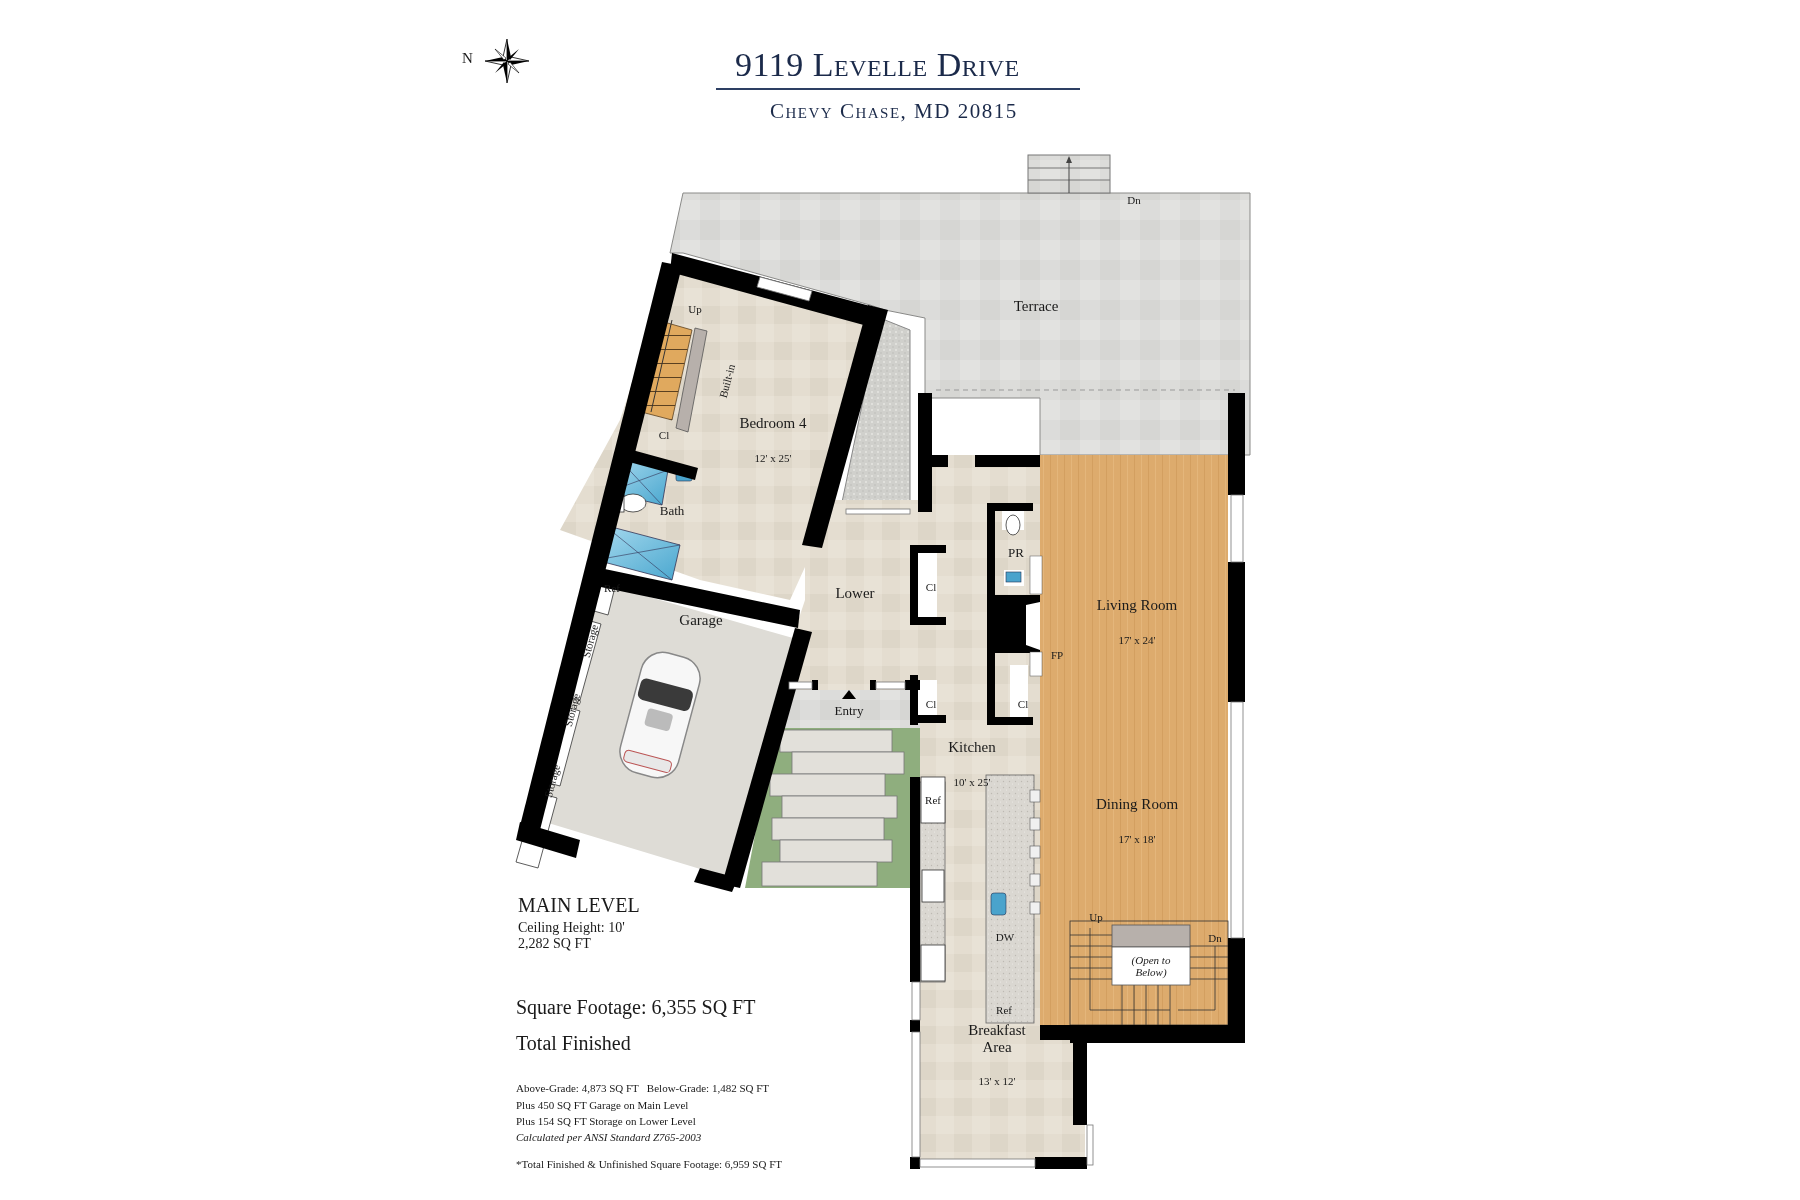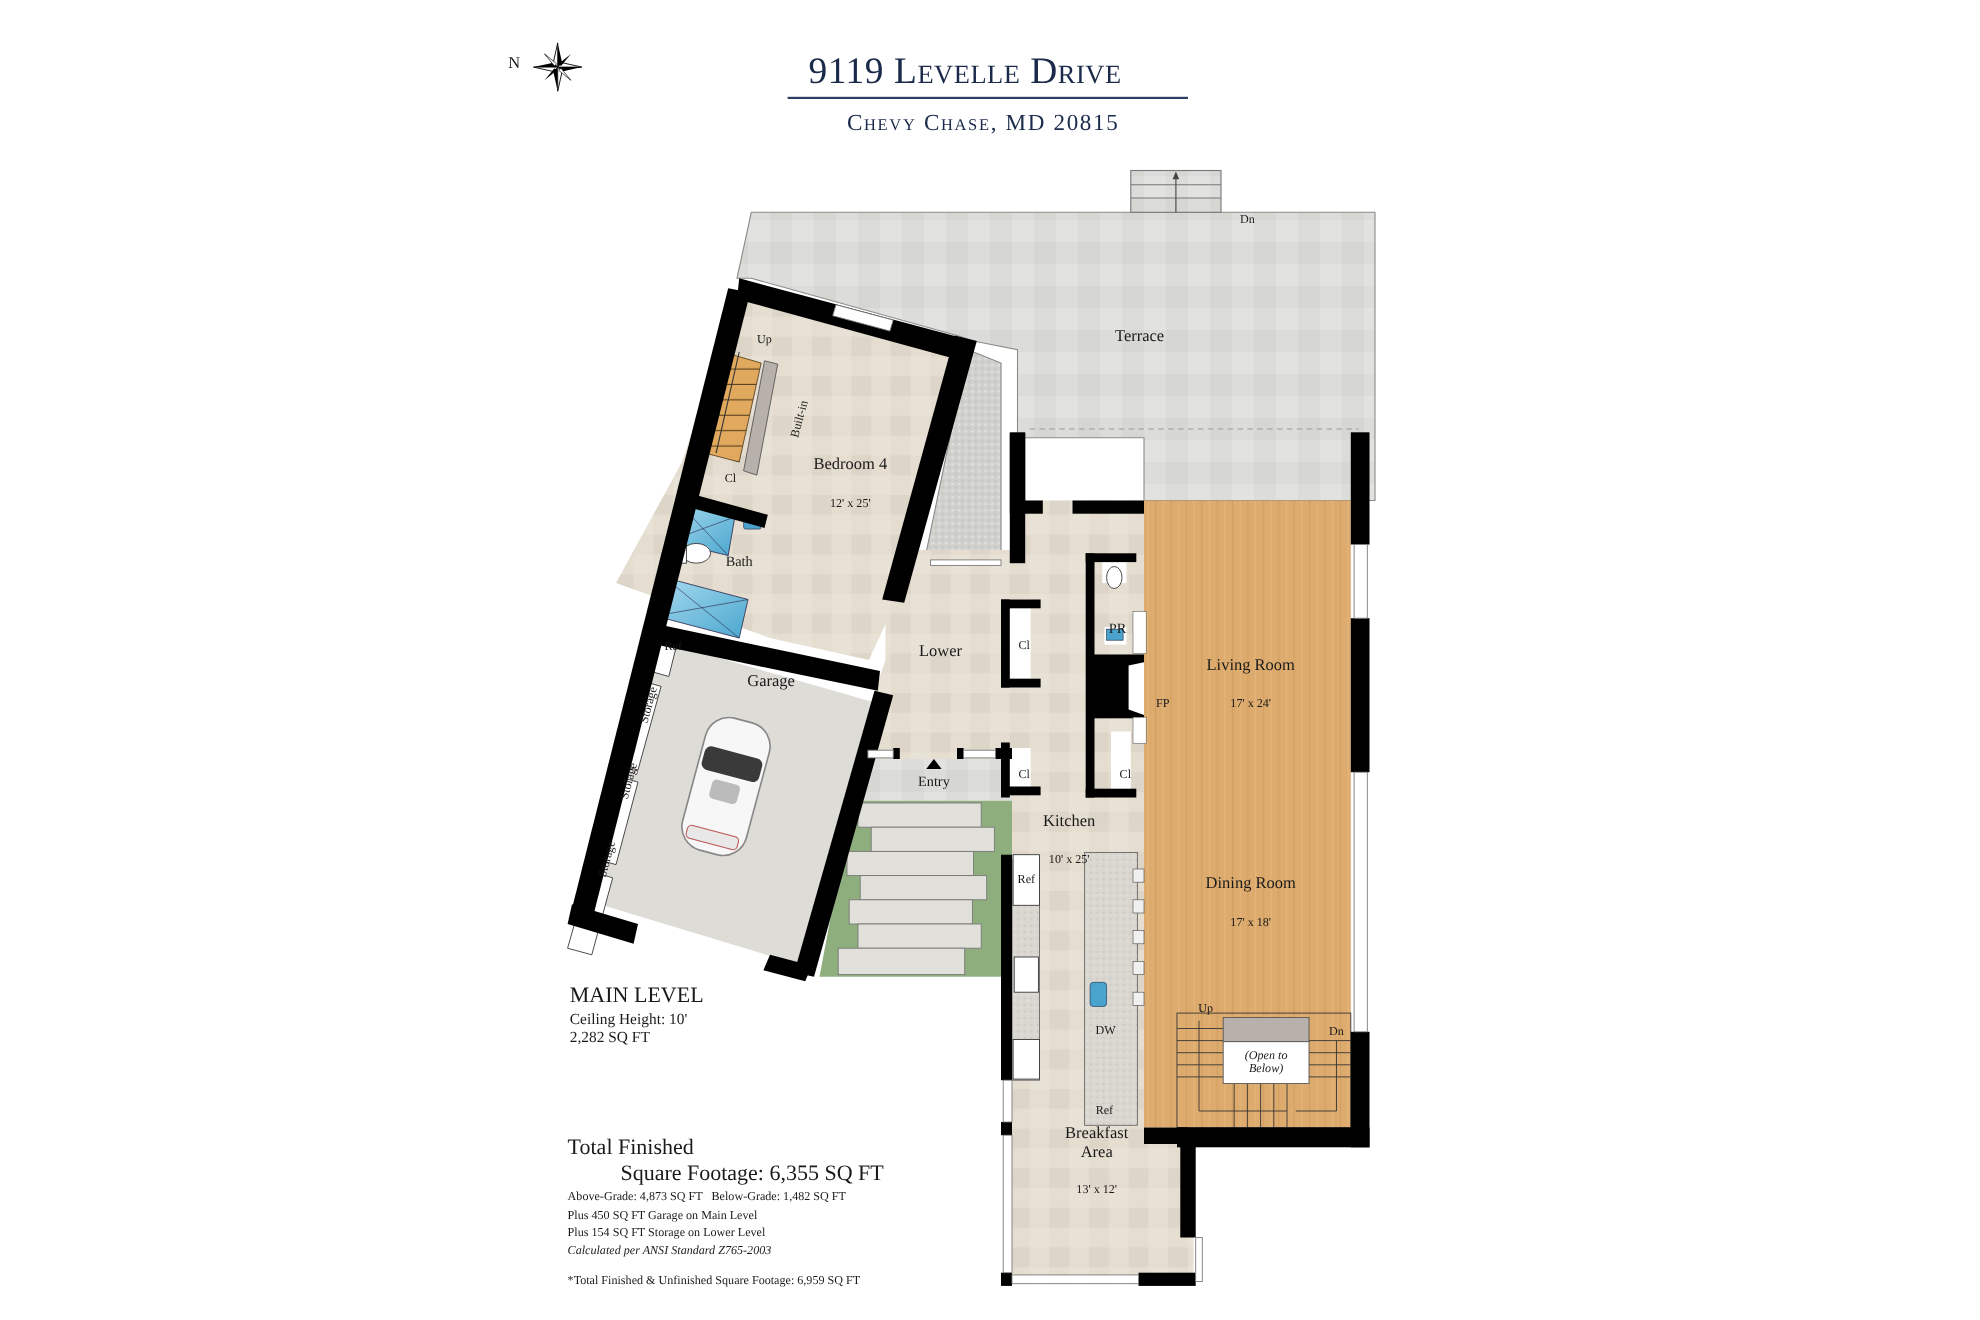--- a/index.html
+++ b/index.html
@@ -288,24 +288,24 @@
 <div class="lbl" style="left:855px;top:593px;">
     <span class="n">Lower</span>
   </div>
 <div class="lbl sm" style="left:931px;top:587px;">Cl</div>
 <div class="abs" style="left:842px;top:690px;width:0;height:0;border-left:7px solid transparent;border-right:7px solid transparent;border-bottom:9px solid #000;"></div>
 <div class="lbl" style="left:849px;top:711px;">
     <span class="n" style="font-size:13px">Entry</span>
   </div>
 <div class="lbl sm" style="left:931px;top:704px;">Cl</div>
 
-<div class="lbl" style="left:1016px;top:553px;margin-top:19px;">
+<div class="lbl" style="left:1016px;top:553px;">
     <span class="n" style="font-size:13px">PR</span>
   </div>
-<div class="lbl sm" style="left:1057px;top:640px;">FP</div>
+<div class="lbl sm" style="left:1057px;top:655px;">FP</div>
 <div class="lbl sm" style="left:1023px;top:704px;">Cl</div>
 
 <div class="lbl" style="left:1137px;top:621px;">
     <span class="n">Living Room</span>
     <span class="d">17' x 24'</span>
   </div>
 <div class="lbl" style="left:1137px;top:820px;">
     <span class="n">Dining Room</span>
     <span class="d">17' x 18'</span>
   </div>
@@ -329,18 +329,18 @@
     <span class="n">Breakfast</span>
     <span class="n">Area</span>
     <span class="d">13' x 12'</span>
   </div>
 
 <div class="abs legend-h">MAIN LEVEL</div>
 <div class="abs legend-s" style="top:920px;">Ceiling Height: 10'</div>
 <div class="abs legend-s" style="top:936px;">2,282 SQ FT</div>
 
 <div class="abs tot" style="top:1032px;">Total Finished</div>
-<div class="abs tot" style="top:1056px;margin-left:48px;">Square Footage: 6,355 SQ FT</div>
+<div class="abs tot" style="top:996px;">Square Footage: 6,355 SQ FT</div>
 <div class="abs tots" style="top:1082px;white-space:pre;">Above-Grade: 4,873 SQ FT   Below-Grade: 1,482 SQ FT</div>
 <div class="abs tots" style="top:1099px;">Plus 450 SQ FT Garage on Main Level</div>
 <div class="abs tots" style="top:1115px;">Plus 154 SQ FT Storage on Lower Level</div>
 <div class="abs tots it" style="top:1131px;">Calculated per ANSI Standard Z765-2003</div>
 <div class="abs tots" style="top:1158px;">*Total Finished &amp; Unfinished Square Footage: 6,959 SQ FT</div>
 
 </body></html>

